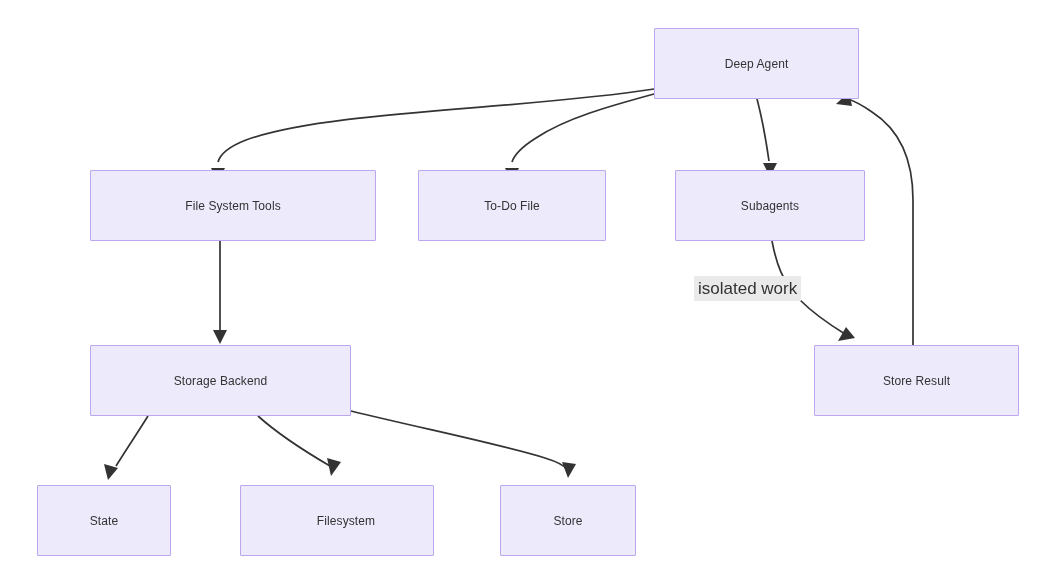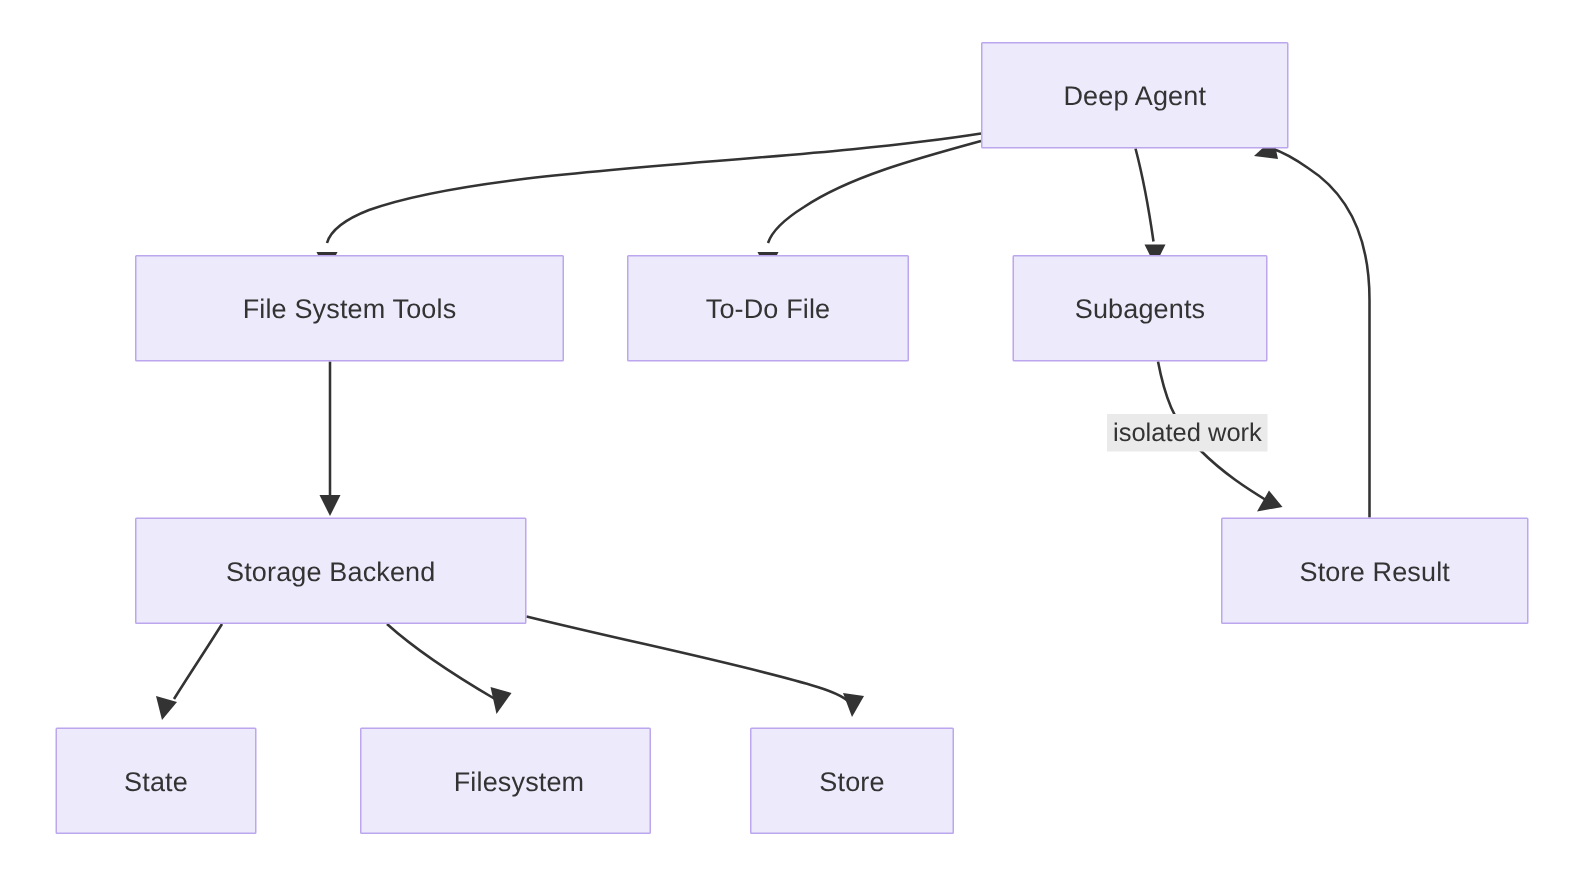--- a/index.html
+++ b/index.html
@@ -30,37 +30,36 @@
     background: #ECEAFB;
     border: 1.6px solid #BCA6EE;
     border-radius: 1px;
     display: flex;
     align-items: center;
     justify-content: center;
     z-index: 2;
   }
   .node-label {
     font-family: "Liberation Sans", sans-serif;
-    font-size: 18px;
+    font-size: 12px;
     color: #333333;
     line-height: 1;
     white-space: nowrap;
     letter-spacing: 0.1px;
   }
   .edge-label {
     position: absolute;
     background: #EAEAEA;
     color: #333333;
     font-family: "Liberation Sans", sans-serif;
     font-size: 17px;
     line-height: 1.25;
     padding: 2px 4px;
     white-space: nowrap;
     z-index: 3;
-    margin-left: 44px;
   }
   .edge-path {
     fill: none;
     stroke: #333333;
     stroke-width: 1.7px;
   }
   .arrow-head {
     fill: #333333;
     stroke: none;
   }
@@ -123,21 +122,21 @@
   </div>
 
   <div class="node-box" style="left:90px; top:170px; width:286px; height:71px;">
     <span class="node-label">File System Tools</span>
   </div>
 
   <div class="node-box" style="left:418px; top:170px; width:188px; height:71px;">
     <span class="node-label">To-Do File</span>
   </div>
 
-  <div class="node-box" style="left:675px; top:170px; width:170px; height:71px;">
+  <div class="node-box" style="left:675px; top:170px; width:190px; height:71px;">
     <span class="node-label">Subagents</span>
   </div>
 
   <div class="node-box" style="left:814px; top:345px; width:205px; height:71px;">
     <span class="node-label">Store Result</span>
   </div>
 
   <div class="node-box" style="left:90px; top:345px; width:261px; height:71px;">
     <span class="node-label">Storage Backend</span>
   </div>

